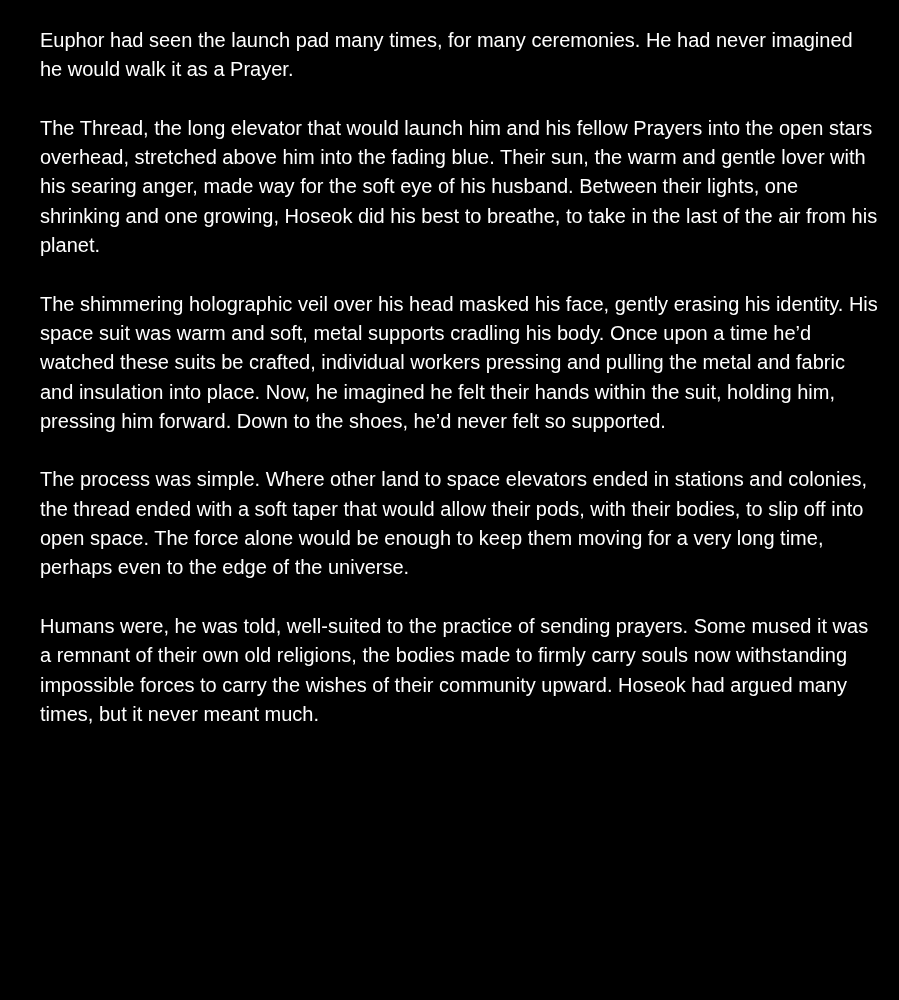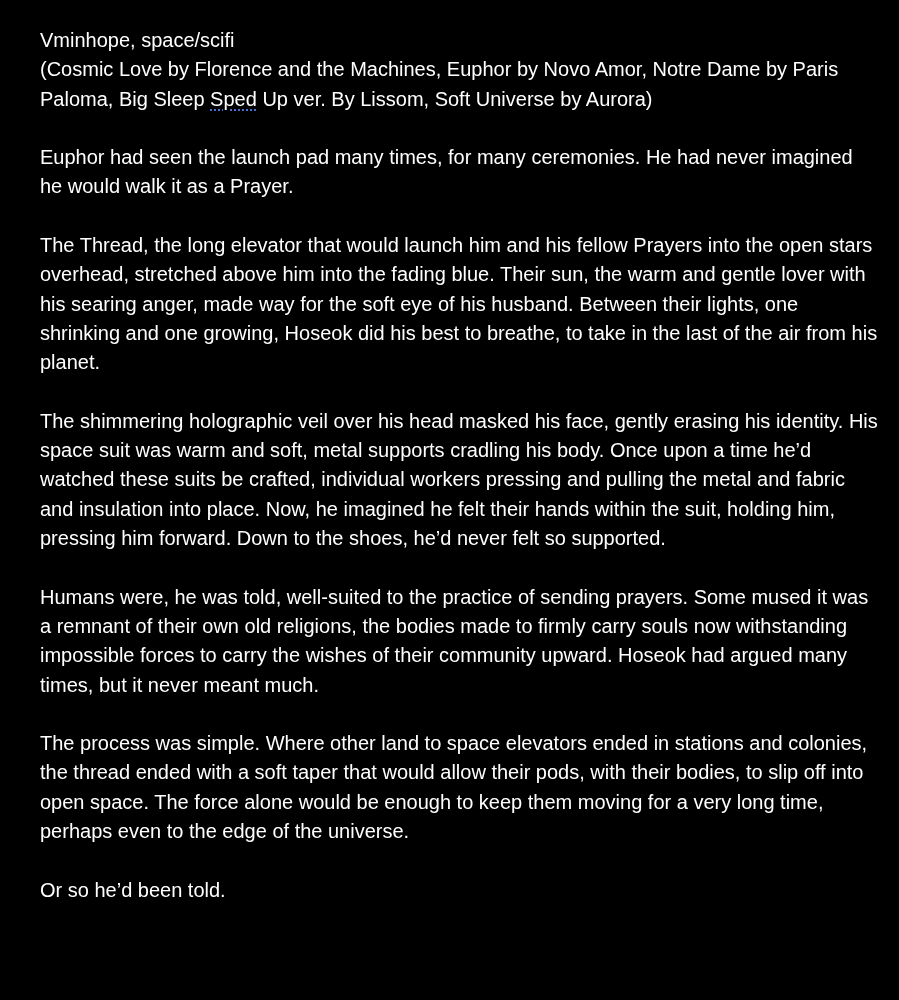--- a/index.html
+++ b/index.html
@@ -31,23 +31,18 @@
     .spell {
       text-decoration: underline dotted #4a6bd8;
       text-decoration-thickness: 2px;
       text-underline-offset: 4px;
     }
   </style>
 </head>
 <body>
 
 <div class="doc">
-  <p class="para">
-    <span class="header-line">Vminhope, space/scifi</span>
-    <span><span>(Cosmic Love by Florence and the Machines, Euphor by Novo Amor, Notre Dame by Paris Paloma, Big Sleep </span><span class="spell">Sped</span><span> Up ver. By Lissom, Soft Universe by Aurora)</span></span>
-  </p>
   <p class="para">Euphor had seen the launch pad many times, for many ceremonies. He had never imagined he would walk it as a Prayer.</p>
   <p class="para">The Thread, the long elevator that would launch him and his fellow Prayers into the open stars overhead, stretched above him into the fading blue. Their sun, the warm and gentle lover with his searing anger, made way for the soft eye of his husband. Between their lights, one shrinking and one growing, Hoseok did his best to breathe, to take in the last of the air from his planet.</p>
   <p class="para">The shimmering holographic veil over his head masked his face, gently erasing his identity. His space suit was warm and soft, metal supports cradling his body. Once upon a time he’d watched these suits be crafted, individual workers pressing and pulling the metal and fabric and insulation into place. Now, he imagined he felt their hands within the suit, holding him, pressing him forward. Down to the shoes, he’d never felt so supported.</p>
+  <p class="para">The process was simple. Where other land to space elevators ended in stations and colonies, the thread ended with a soft taper that would allow their pods, with their bodies, to slip off into open space. The force alone would be enough to keep them moving for a very long time, perhaps even to the edge of the universe.</p>
   <p class="para">Humans were, he was told, well-suited to the practice of sending prayers. Some mused it was a remnant of their own old religions, the bodies made to firmly carry souls now withstanding impossible forces to carry the wishes of their community upward. Hoseok had argued many times, but it never meant much.</p>
-  <p class="para">The process was simple. Where other land to space elevators ended in stations and colonies, the thread ended with a soft taper that would allow their pods, with their bodies, to slip off into open space. The force alone would be enough to keep them moving for a very long time, perhaps even to the edge of the universe.</p>
-  <p class="para">Or so he’d been told.</p>
 </div>
 
 </body></html>

